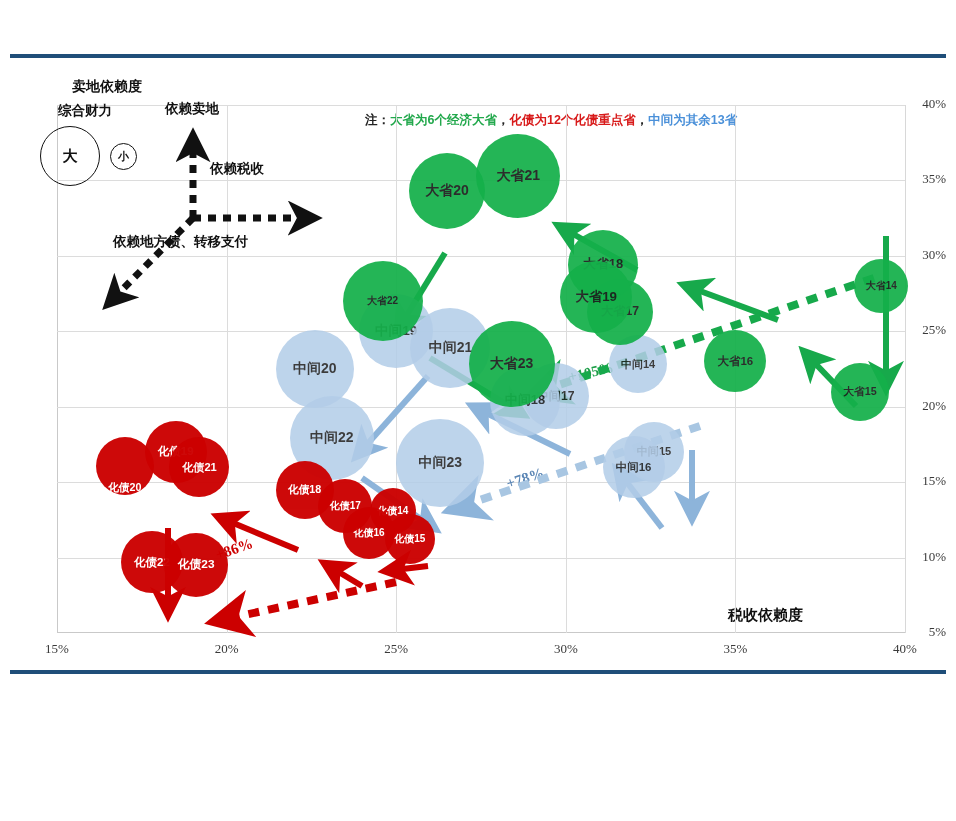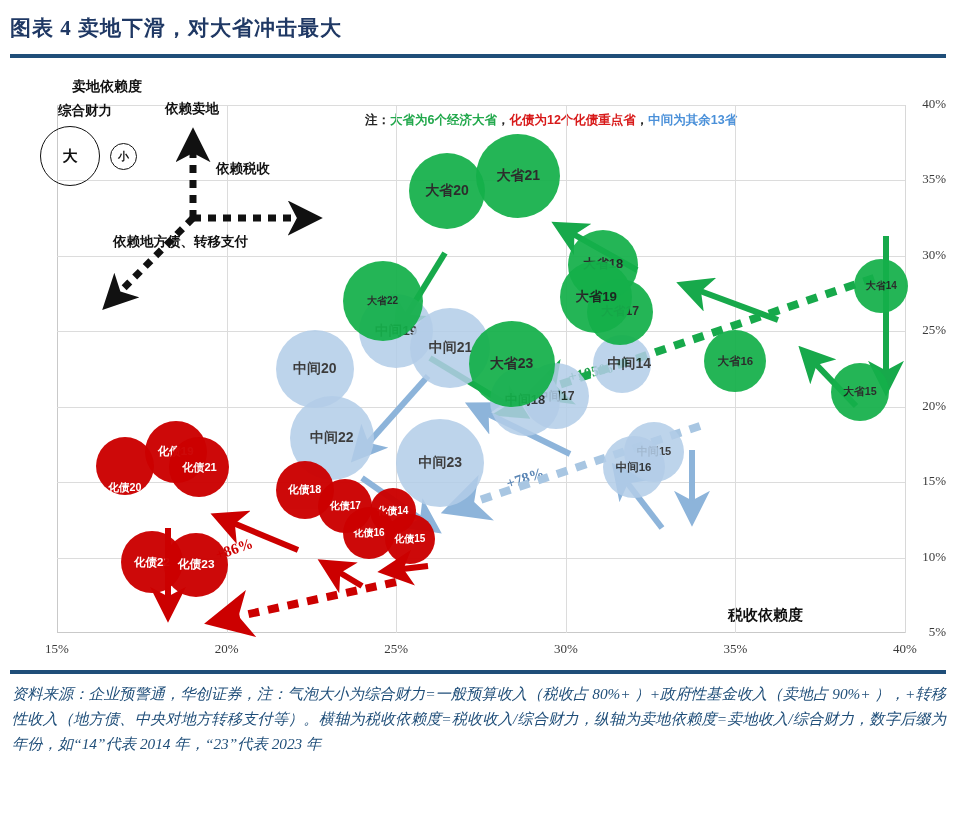--- a/index.html
+++ b/index.html
@@ -119,23 +119,20 @@
     color:#1F4E79;text-align:justify;
   }
 
   svg.overlay{position:absolute;left:0;top:0;width:936px;height:610px;pointer-events:none;}
 </style>
 </head>
 <body>
 
 <div class="page">
 
-  <div class="fig-header">
-    <div class="fig-title">图表 4  卖地下滑，对大省冲击最大</div>
-  </div>
   <div class="rule-top"></div>
 
   <div class="chart">
 
 
     <div class="axis-label-y">卖地依赖度</div>
     <div class="axis-label-x">税收依赖度</div>
 
     <div class="note">
       <span class="lead">注：</span><span class="g">大省为6个经济大省</span><span class="sep">，</span><span class="r">化债为12个化债重点省</span><span class="sep">，</span><span class="b">中间为其余13省</span>
@@ -176,21 +173,21 @@
 
     <div class="key">
       <div class="key-label" style="left:28px;top:26px;">综合财力</div>
       <div class="circ-big">
           <span>大</span>
         </div>
       <div class="circ-small">
           <span>小</span>
         </div>
       <div class="key-label" style="left:135px;top:24px;">依赖卖地</div>
-      <div class="key-label" style="left:162px;top:84px;margin-left:24px;">依赖税收</div>
+      <div class="key-label" style="left:156px;top:84px;margin-left:24px;">依赖税收</div>
       <div class="key-label" style="left:83px;top:157px;">依赖地方债、转移支付</div>
     </div>
 
     <div class="pct pct-g" style="left:558px;top:306px;transform:rotate(-13deg);">+105%</div>
     <div class="pct pct-b" style="left:496px;top:412px;transform:rotate(-18deg);">+78%</div>
     <div class="pct pct-r" style="left:205px;top:483px;transform:rotate(-19deg);">+86%</div>
 
     <svg class="overlay" viewBox="0 0 936 610">
       <defs>
         <marker id="ahG" markerWidth="6" markerHeight="6" refX="3.2" refY="3" orient="auto">
@@ -244,21 +241,21 @@
         <path d="M288,492 L216,462" marker-end="url(#ahR)"></path>
         <path d="M158,470 L158,548" marker-end="url(#ahR)"></path>
       </g>
 
       <g>
         <path d="M386,524 L216,561" stroke="#cc0000" stroke-width="8" stroke-dasharray="11 9" fill="none" marker-end="url(#ahR)"></path>
       </g>
     </svg>
 
     <div id="bubblelayer">
-        <div class="bubble b-blue" style="left: 583px; top: 277.474px; width: 58px; height: 58px; font-size: 14px; justify-content: flex-end;">
+        <div class="bubble b-blue" style="left: 599px; top: 277.474px; width: 58px; height: 58px; font-size: 11px;">
           <span>中间14</span>
         </div>
         <div class="bubble b-blue" style="left: 613.992px; top: 363.971px; width: 60px; height: 60px; font-size: 11.1px;">
           <span>中间15</span>
         </div>
         <div class="bubble b-blue" style="left: 592.64px; top: 378.057px; width: 62px; height: 62px; font-size: 11.47px;">
           <span>中间16</span>
         </div>
         <div class="bubble b-blue" style="left: 512.624px; top: 305.154px; width: 66px; height: 66px; font-size: 12.21px;">
           <span>中间17</span>
@@ -339,14 +336,13 @@
           <span>化债22</span>
         </div>
         <div class="bubble b-red" style="left: 154.072px; top: 475.114px; width: 64px; height: 64px; font-size: 11.84px;">
           <span>化债23</span>
         </div>
       </div>
   </div>
 
   <div class="rule-bottom"></div>
 
-  <div class="footer">资料来源：企业预警通，华创证券，注：气泡大小为综合财力=一般预算收入（税收占 80%+ ）+政府性基金收入（卖地占 90%+ ），+转移性收入（地方债、中央对地方转移支付等）。横轴为税收依赖度=税收收入/综合财力，纵轴为卖地依赖度=卖地收入/综合财力，数字后缀为年份，如“14”代表 2014 年，“23”代表 2023 年</div>
 </div>
 
 </body></html>

